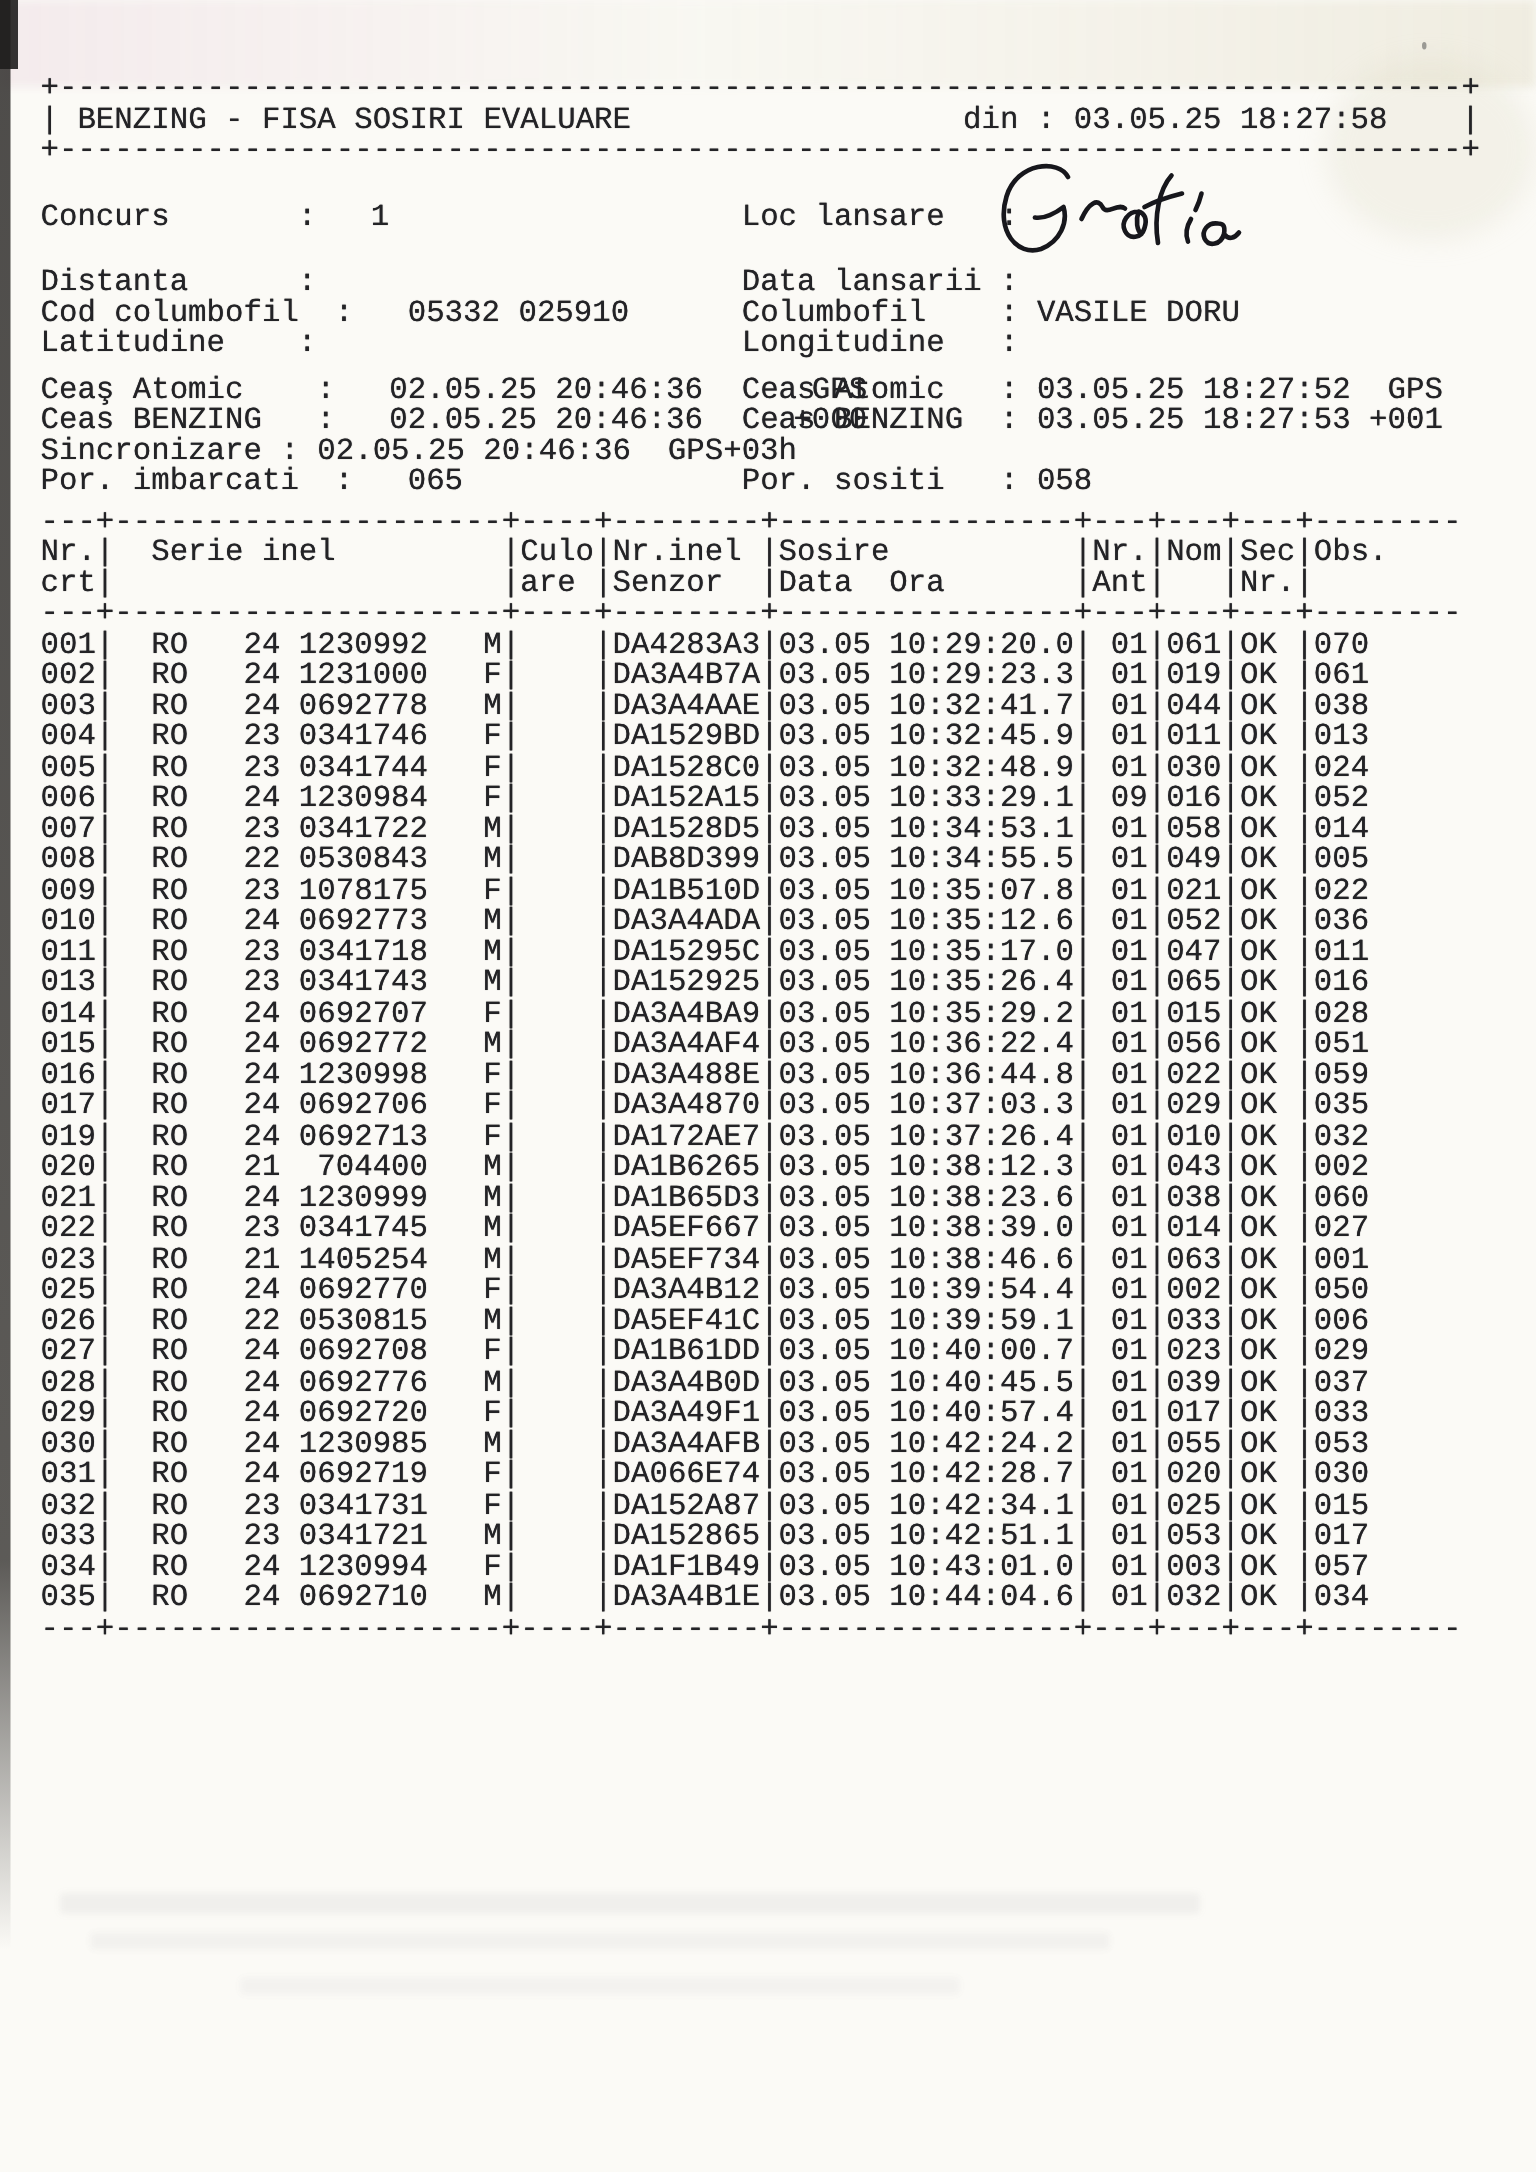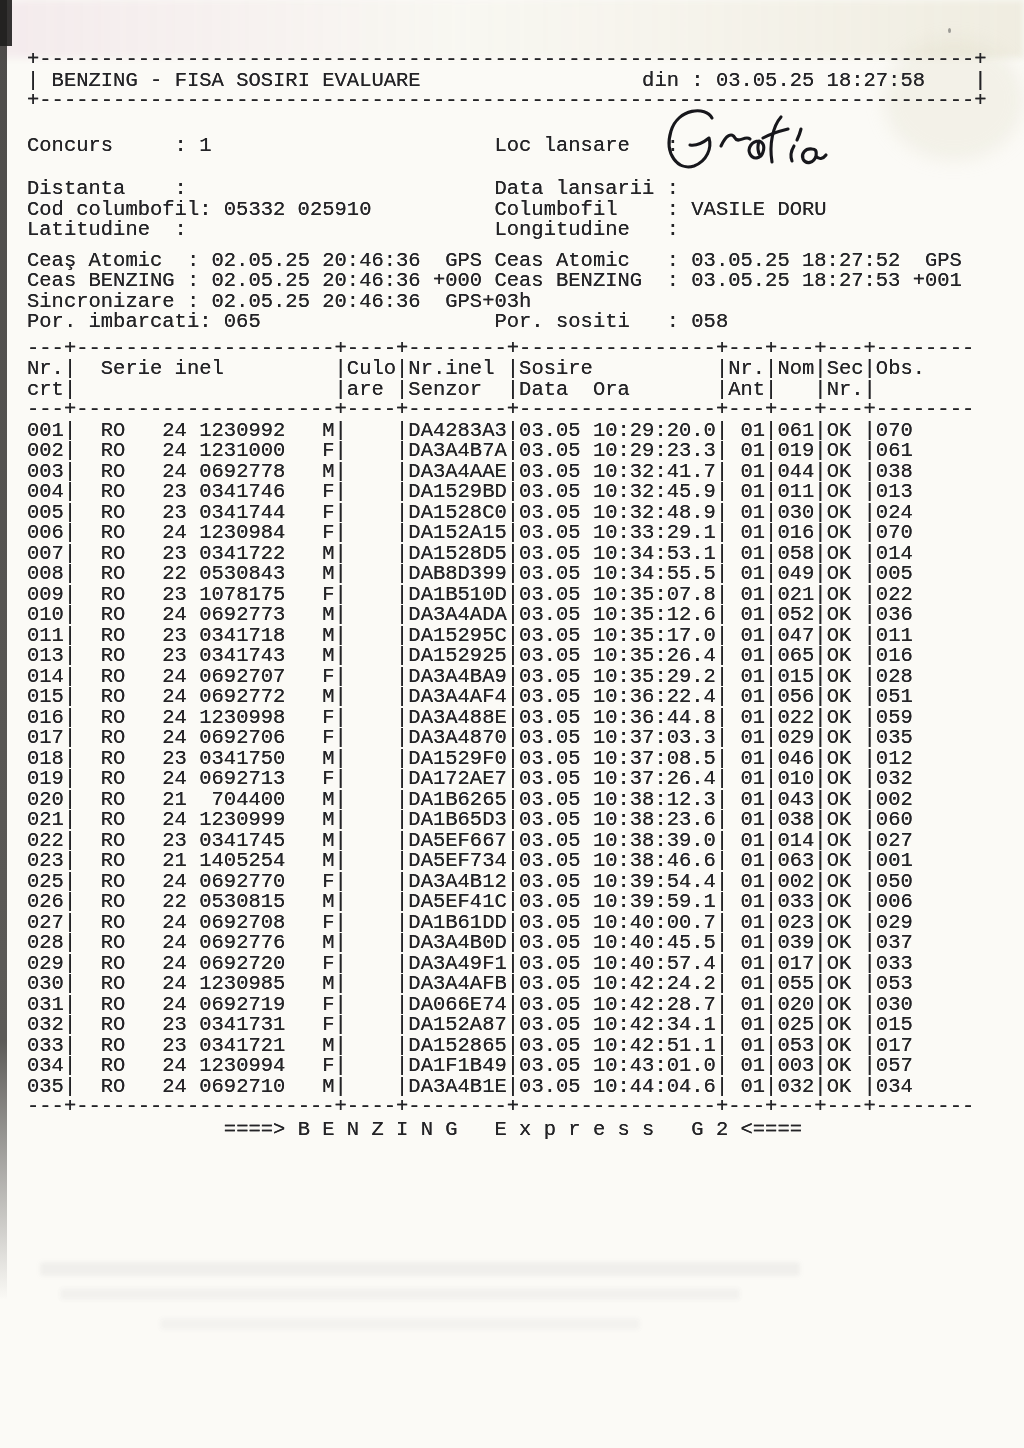--- a/index.html
+++ b/index.html
@@ -13,21 +13,21 @@
   .edge-left{position:absolute;left:0;top:0;width:7px;height:1300px;
     background:linear-gradient(to bottom,#2f2d2b 0%,#403e3b 80%,rgba(64,62,59,0) 100%);opacity:.85;}
   .corner-blob{position:absolute;left:0;top:0;width:12px;height:46px;background:#1f1e1d;opacity:.9;}
   .speck{position:absolute;width:3px;height:5px;background:#555;opacity:.55;border-radius:50%;}
   .bleed{position:absolute;background:rgba(118,118,126,.08);filter:blur(2px);border-radius:3px;}
   
   .doc{position:absolute;left:27px;top:50px;font-size:20.5px;line-height:20.5px;
        text-shadow:0 0 .5px rgba(25,25,28,.85);}
   .ln{display:flex;height:20.5px;}
   .c{white-space:pre;flex:none;display:block;}
-  .lblock{width:38ch;display:flex;flex:none;}
+  .lblock{width:38ch;display:flex;flex:none;gap:24px;}
   .sep,.row{white-space:pre;height:20.5px;}
   .mt24{margin-top:24px}.mt23{margin-top:23px}.mt22{margin-top:10px}.mt6{margin-top:6px}.mt2{margin-top:2px}
   .hand{position:absolute;left:660px;top:104px;}
 </style>
 </head>
 <body>
 
 <div class="page">
   <div class="tint-top"></div>
   <div class="tint-right"></div>
@@ -190,32 +190,31 @@
     </div>
 
     <div class="sep">---+---------------------+----+--------+----------------+---+---+---+--------</div>
 
     <div id="rows">
         <div class="row">001|  RO   24 1230992   M|    |DA4283A3|03.05 10:29:20.0| 01|061|OK |070</div>
         <div class="row">002|  RO   24 1231000   F|    |DA3A4B7A|03.05 10:29:23.3| 01|019|OK |061</div>
         <div class="row">003|  RO   24 0692778   M|    |DA3A4AAE|03.05 10:32:41.7| 01|044|OK |038</div>
         <div class="row">004|  RO   23 0341746   F|    |DA1529BD|03.05 10:32:45.9| 01|011|OK |013</div>
         <div class="row">005|  RO   23 0341744   F|    |DA1528C0|03.05 10:32:48.9| 01|030|OK |024</div>
-        <div class="row">006|  RO   24 1230984   F|    |DA152A15|03.05 10:33:29.1| 01|016|OK |070</div>
+        <div class="row">006|  RO   24 1230984   F|    |DA152A15|03.05 10:33:29.1| 09|016|OK |052</div>
         <div class="row">007|  RO   23 0341722   M|    |DA1528D5|03.05 10:34:53.1| 01|058|OK |014</div>
         <div class="row">008|  RO   22 0530843   M|    |DAB8D399|03.05 10:34:55.5| 01|049|OK |005</div>
         <div class="row">009|  RO   23 1078175   F|    |DA1B510D|03.05 10:35:07.8| 01|021|OK |022</div>
         <div class="row">010|  RO   24 0692773   M|    |DA3A4ADA|03.05 10:35:12.6| 01|052|OK |036</div>
         <div class="row">011|  RO   23 0341718   M|    |DA15295C|03.05 10:35:17.0| 01|047|OK |011</div>
         <div class="row">013|  RO   23 0341743   M|    |DA152925|03.05 10:35:26.4| 01|065|OK |016</div>
         <div class="row">014|  RO   24 0692707   F|    |DA3A4BA9|03.05 10:35:29.2| 01|015|OK |028</div>
         <div class="row">015|  RO   24 0692772   M|    |DA3A4AF4|03.05 10:36:22.4| 01|056|OK |051</div>
         <div class="row">016|  RO   24 1230998   F|    |DA3A488E|03.05 10:36:44.8| 01|022|OK |059</div>
         <div class="row">017|  RO   24 0692706   F|    |DA3A4870|03.05 10:37:03.3| 01|029|OK |035</div>
-        <div class="row">018|  RO   23 0341750   M|    |DA1529F0|03.05 10:37:08.5| 01|046|OK |012</div>
         <div class="row">019|  RO   24 0692713   F|    |DA172AE7|03.05 10:37:26.4| 01|010|OK |032</div>
         <div class="row">020|  RO   21  704400   M|    |DA1B6265|03.05 10:38:12.3| 01|043|OK |002</div>
         <div class="row">021|  RO   24 1230999   M|    |DA1B65D3|03.05 10:38:23.6| 01|038|OK |060</div>
         <div class="row">022|  RO   23 0341745   M|    |DA5EF667|03.05 10:38:39.0| 01|014|OK |027</div>
         <div class="row">023|  RO   21 1405254   M|    |DA5EF734|03.05 10:38:46.6| 01|063|OK |001</div>
         <div class="row">025|  RO   24 0692770   F|    |DA3A4B12|03.05 10:39:54.4| 01|002|OK |050</div>
         <div class="row">026|  RO   22 0530815   M|    |DA5EF41C|03.05 10:39:59.1| 01|033|OK |006</div>
         <div class="row">027|  RO   24 0692708   F|    |DA1B61DD|03.05 10:40:00.7| 01|023|OK |029</div>
         <div class="row">028|  RO   24 0692776   M|    |DA3A4B0D|03.05 10:40:45.5| 01|039|OK |037</div>
         <div class="row">029|  RO   24 0692720   F|    |DA3A49F1|03.05 10:40:57.4| 01|017|OK |033</div>
@@ -224,21 +223,20 @@
         <div class="row">032|  RO   23 0341731   F|    |DA152A87|03.05 10:42:34.1| 01|025|OK |015</div>
         <div class="row">033|  RO   23 0341721   M|    |DA152865|03.05 10:42:51.1| 01|053|OK |017</div>
         <div class="row">034|  RO   24 1230994   F|    |DA1F1B49|03.05 10:43:01.0| 01|003|OK |057</div>
         <div class="row">035|  RO   24 0692710   M|    |DA3A4B1E|03.05 10:44:04.6| 01|032|OK |034</div>
       </div>
 
     <div class="sep">---+---------------------+----+--------+----------------+---+---+---+--------</div>
 
     <div class="ln mt2">
       <span class="c" style="width:16ch"></span>
-      <span class="c">====&gt; B E N Z I N G   E x p r e s s   G 2 &lt;====</span>
     </div>
   </div>
 
   <svg class="hand" width="230" height="92" viewBox="0 0 230 92">
     <g fill="none" stroke="#17171c" stroke-width="3.1" stroke-linecap="round" stroke-linejoin="round">
       <path d="M52,14 C46,2 18,4 11,27 C4,50 18,67 34,62 C47,57 52,44 49,34 C44,38 36,42 30,41"></path>
       <path d="M61,42 C66,31 72,28 75,34 C78,40 85,31 90,35"></path>
       <path d="M99,37 C92,37 87,44 90,50 C93,56 101,55 103,48 C105,42 103,38 99,37 C97,43 98,50 101,52"></path>
       <path d="M121,13 C113,22 109,40 112,58"></path>
       <path d="M103,34 C112,29 120,27 128,25"></path>

